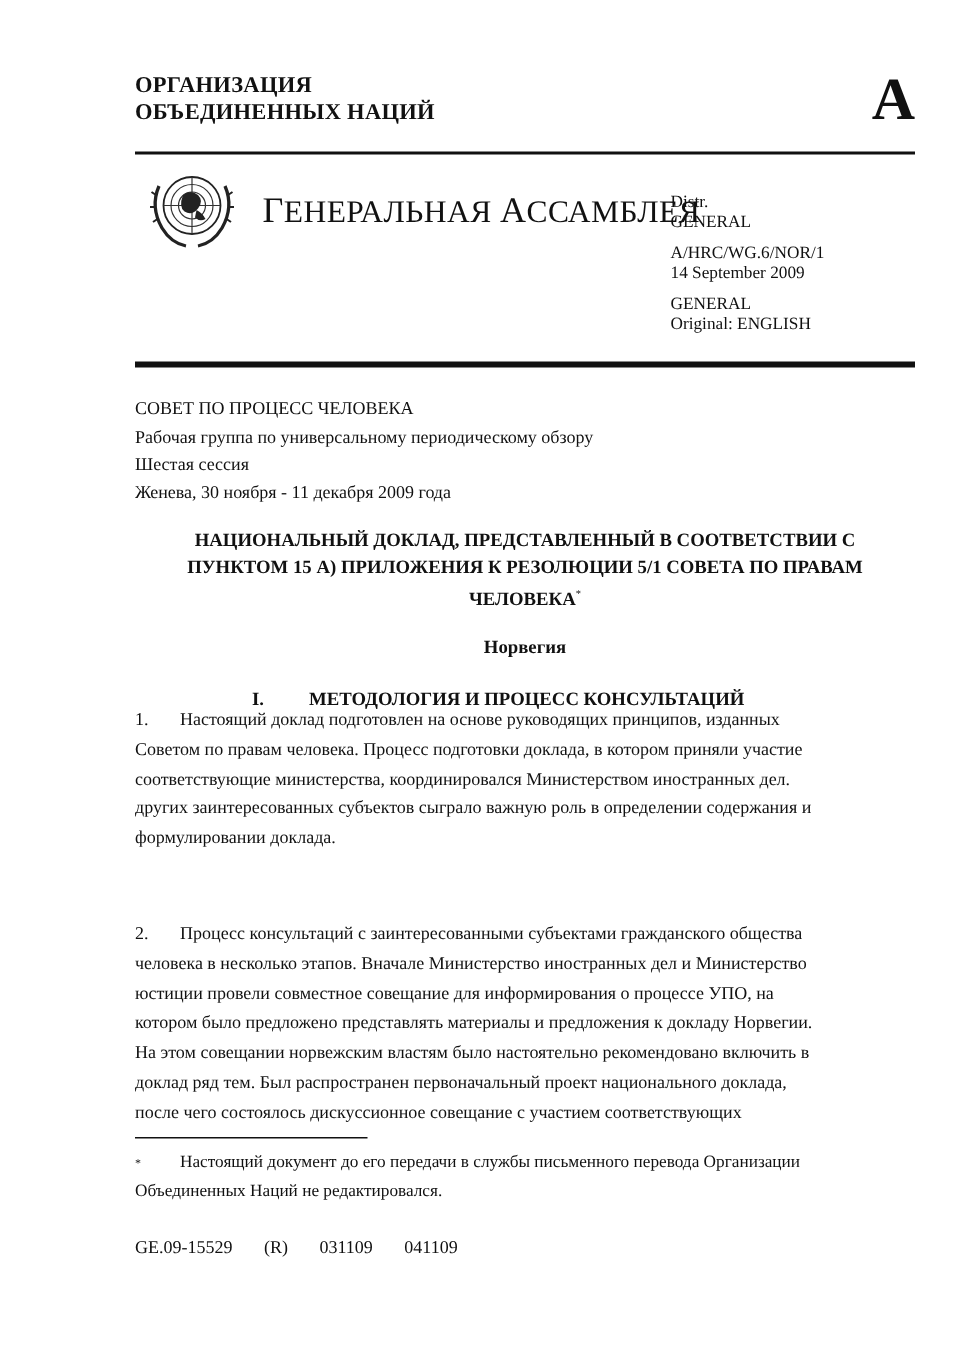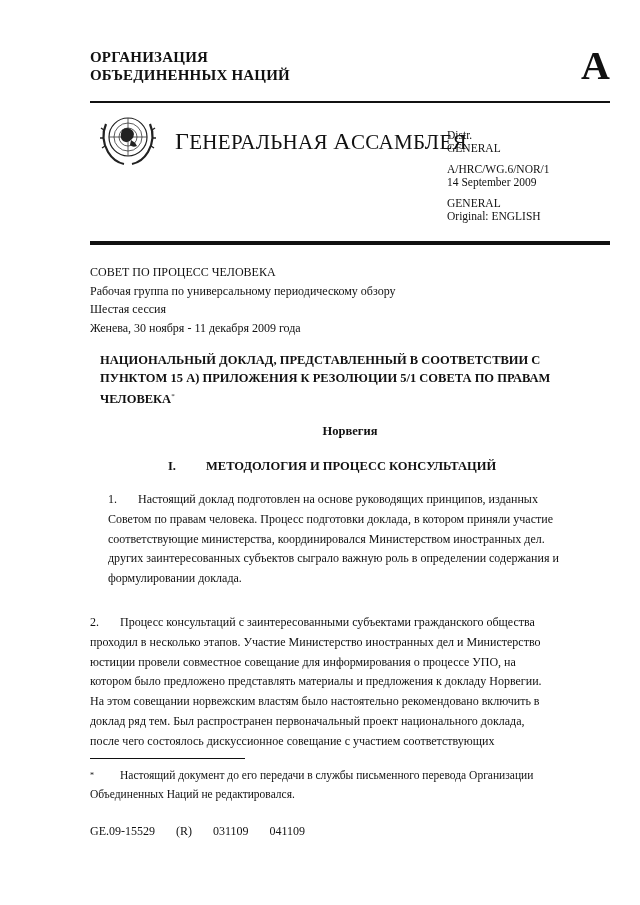--- a/index.html
+++ b/index.html
@@ -9,21 +9,21 @@
   .org { left:90px; top:48px; font-weight:bold; font-size:15px; line-height:18px; letter-spacing:0.2px; }
   .biga { right:30px; top:46px; font-weight:bold; font-size:40px; line-height:40px; }
   .rule-thin { left:90px; width:520px; top:101px; height:2px; background:#111; }
   .emblem { left:98px; top:110px; width:60px; height:58px; }
   .ga-title { left:175px; top:128px; font-size:21px; letter-spacing:0.3px; }
   .ga-title .big { font-size:24px; }
   .meta { left:447px; top:129px; font-size:11.5px; line-height:13px; }
   .meta .blk { margin-bottom:8px; }
   .rule-thick { left:90px; width:520px; top:241px; height:4px; background:#111; }
   .council { left:90px; top:263px; font-size:12px; line-height:18.5px; }
-  .title { left:100px; width:500px; top:351px; text-align:left; font-weight:bold; font-size:12.5px; line-height:18px; }
+  .title { left:100px; width:500px; top:351px; text-align:center; font-weight:bold; font-size:12.5px; line-height:18px; }
   .title sup { font-size:7px; font-weight:normal; }
   .country { left:90px; width:520px; top:424px; text-align:center; font-weight:bold; font-size:12.5px; }
   .section { left:168px; top:459px; font-weight:bold; font-size:12.5px; }
   .section .num { display:inline-block; width:38px; }
   .para { left:90px; width:512px; font-size:12px; line-height:19.8px; text-align:left; }
   .para .pn { display:inline-block; width:30px; }
   .fn-rule { left:90px; width:155px; top:758px; height:1px; background:#111; }
   .footnote { left:90px; width:510px; top:766px; font-size:11.5px; line-height:19px; }
   .footnote .star { display:inline-block; width:30px; font-size:8px; vertical-align:top; }
   .gecode { left:90px; top:824px; font-size:12px; word-spacing:4px; }
@@ -86,31 +86,31 @@
   <div>ПУНКТОМ 15 А) ПРИЛОЖЕНИЯ К РЕЗОЛЮЦИИ 5/1 СОВЕТА ПО ПРАВАМ</div>
   <div><span>ЧЕЛОВЕКА</span><sup>*</sup></div>
 </div>
 
 <div class="abs country">Норвегия</div>
 
 <div class="abs section">
   <span class="num">I.</span><span>МЕТОДОЛОГИЯ И ПРОЦЕСС КОНСУЛЬТАЦИЙ</span>
 </div>
 
-<div class="abs para" style="top:490px;margin-left:18px;">
+<div class="abs para" style="top:470px;">
   <div><span class="pn">1.</span><span>Настоящий доклад подготовлен на основе руководящих принципов, изданных</span></div>
   <div>Советом по правам человека.  Процесс подготовки доклада, в котором приняли участие</div>
   <div>соответствующие министерства, координировался Министерством иностранных дел.</div>
   <div>других заинтересованных субъектов сыграло важную роль в определении содержания и</div>
   <div>формулировании доклада.</div>
 </div>
 
 <div class="abs para" style="top:613px;">
   <div><span class="pn">2.</span><span>Процесс консультаций с заинтересованными субъектами гражданского общества</span></div>
-  <div>проходил в несколько этапов.  Участие Министерство иностранных дел и Министерство</div>
+  <div>человека в несколько этапов.  Вначале Министерство иностранных дел и Министерство</div>
   <div>юстиции провели совместное совещание для информирования о процессе УПО, на</div>
   <div>котором было предложено представлять материалы и предложения к докладу Норвегии.</div>
   <div>На этом совещании норвежским властям было настоятельно рекомендовано включить в</div>
   <div>доклад ряд тем.  Был распространен первоначальный проект национального доклада,</div>
   <div>после чего состоялось дискуссионное совещание с участием соответствующих</div>
 </div>
 
 <div class="abs fn-rule"></div>
 
 <div class="abs footnote">

